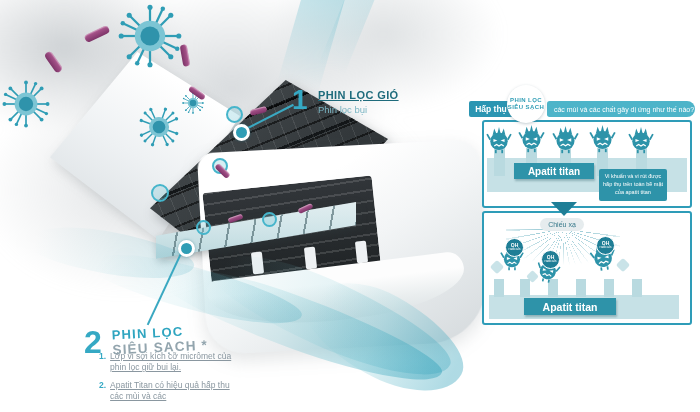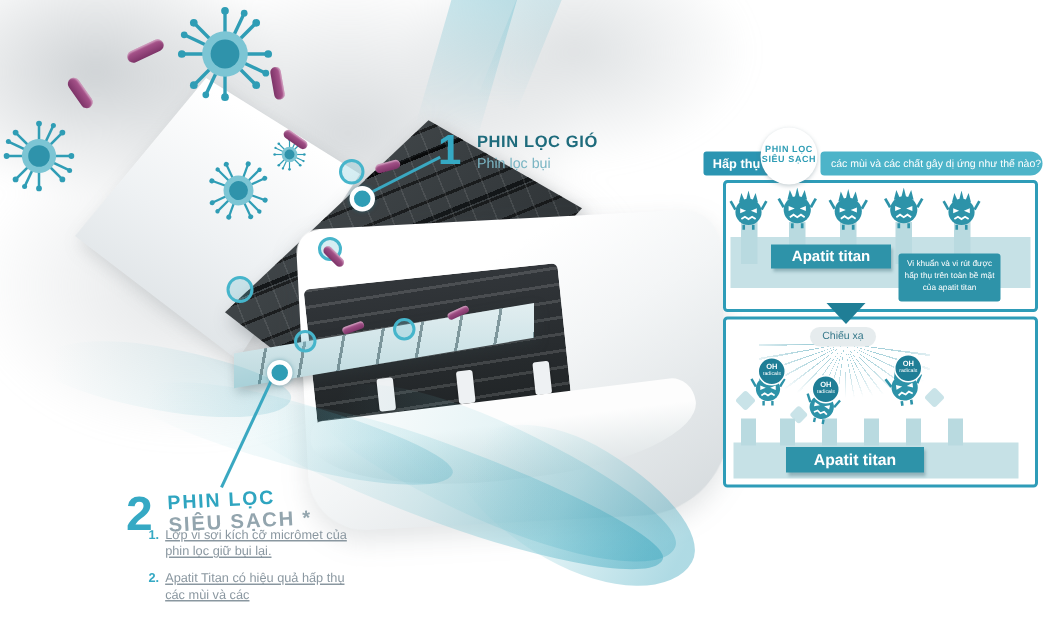--- a/index.html
+++ b/index.html
@@ -205,21 +205,21 @@
   <div class="abs bact" style="left:174px;top:52px;width:22px;height:7px;transform:rotate(80deg);"></div>
   <div class="abs bact" style="left:188px;top:90px;width:18px;height:6px;transform:rotate(35deg);"></div>
   <div class="abs bact" style="left:250px;top:108px;width:17px;height:6px;transform:rotate(-15deg);"></div>
   <div class="abs bact" style="left:214px;top:168px;width:17px;height:6px;transform:rotate(45deg);"></div>
   <div class="abs bact" style="left:228px;top:216px;width:15px;height:5px;transform:rotate(-20deg);"></div>
   <div class="abs bact" style="left:298px;top:206px;width:15px;height:5px;transform:rotate(-25deg);"></div>
 
   <div class="abs leader" style="left:240px;top:131px;width:60px;transform:rotate(-27deg);"></div>
   <div class="abs ldot" style="left:233px;top:124px;"></div>
   <div class="abs big-num" style="left:292px;top:86px;font-size:28px;">1</div>
-  <div class="abs" id="label1-title" style="left:318px;top:89px;">PHIN LỌC GIÓ</div>
+  <div class="abs" id="label1-title" style="left:318px;top:89px;text-decoration:underline;">PHIN LỌC GIÓ</div>
   <div class="abs" id="label1-sub" style="left:318px;top:102px;">Phin lọc bụi</div>
 
   <div class="abs leader" style="left:184px;top:246px;width:86px;transform:rotate(115deg);"></div>
   <div class="abs ldot" style="left:178px;top:240px;"></div>
   <div class="abs big-num" style="left:84px;top:326px;font-size:32px;">2</div>
   <div class="abs" style="left:112px;top:325px;transform:rotate(-3deg);">
     <div id="label2-line1">PHIN LỌC</div>
     <div id="label2-line2">SIÊU SẠCH *</div>
   </div>
 

